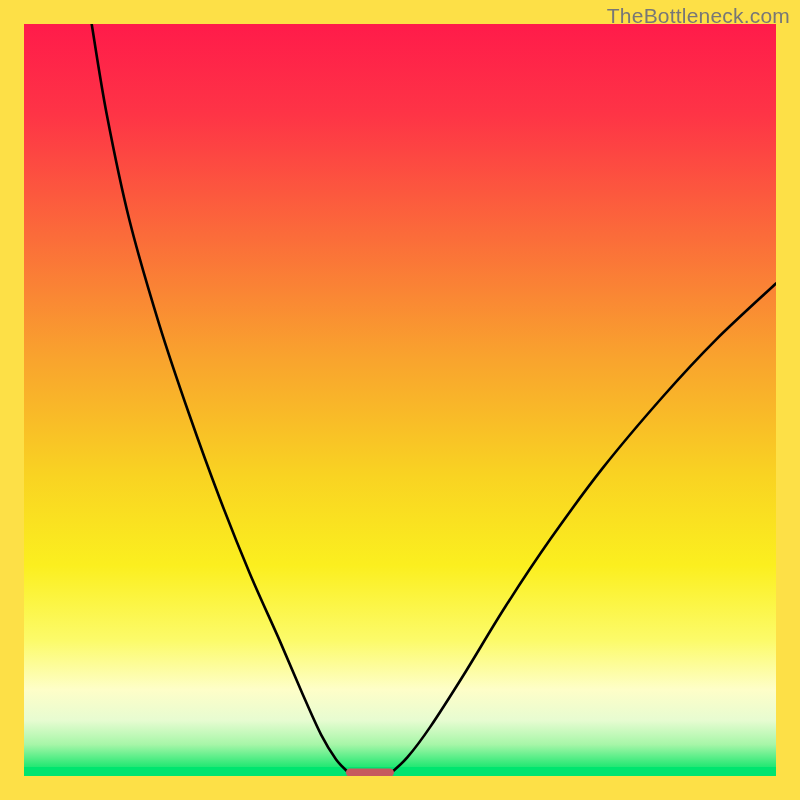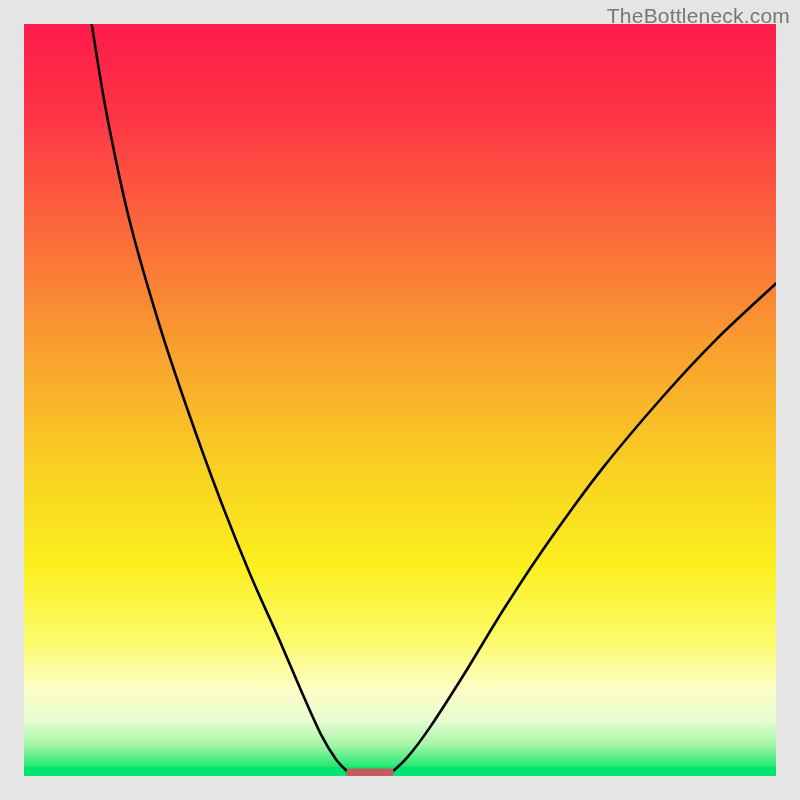--- a/index.html
+++ b/index.html
@@ -10,21 +10,21 @@
     overflow: hidden;
     background: #000;
     font-family: Arial, Helvetica, sans-serif;
   }
   .frame {
     position: absolute;
     left: 0;
     top: 0;
     width: 800px;
     height: 800px;
-    background: #e5e5e5;
+    background: #fde047;
   }
   .plot {
     position: absolute;
     left: 24px;
     top: 24px;
     width: 752px;
     height: 752px;
     overflow: hidden;
   }
   .watermark {

